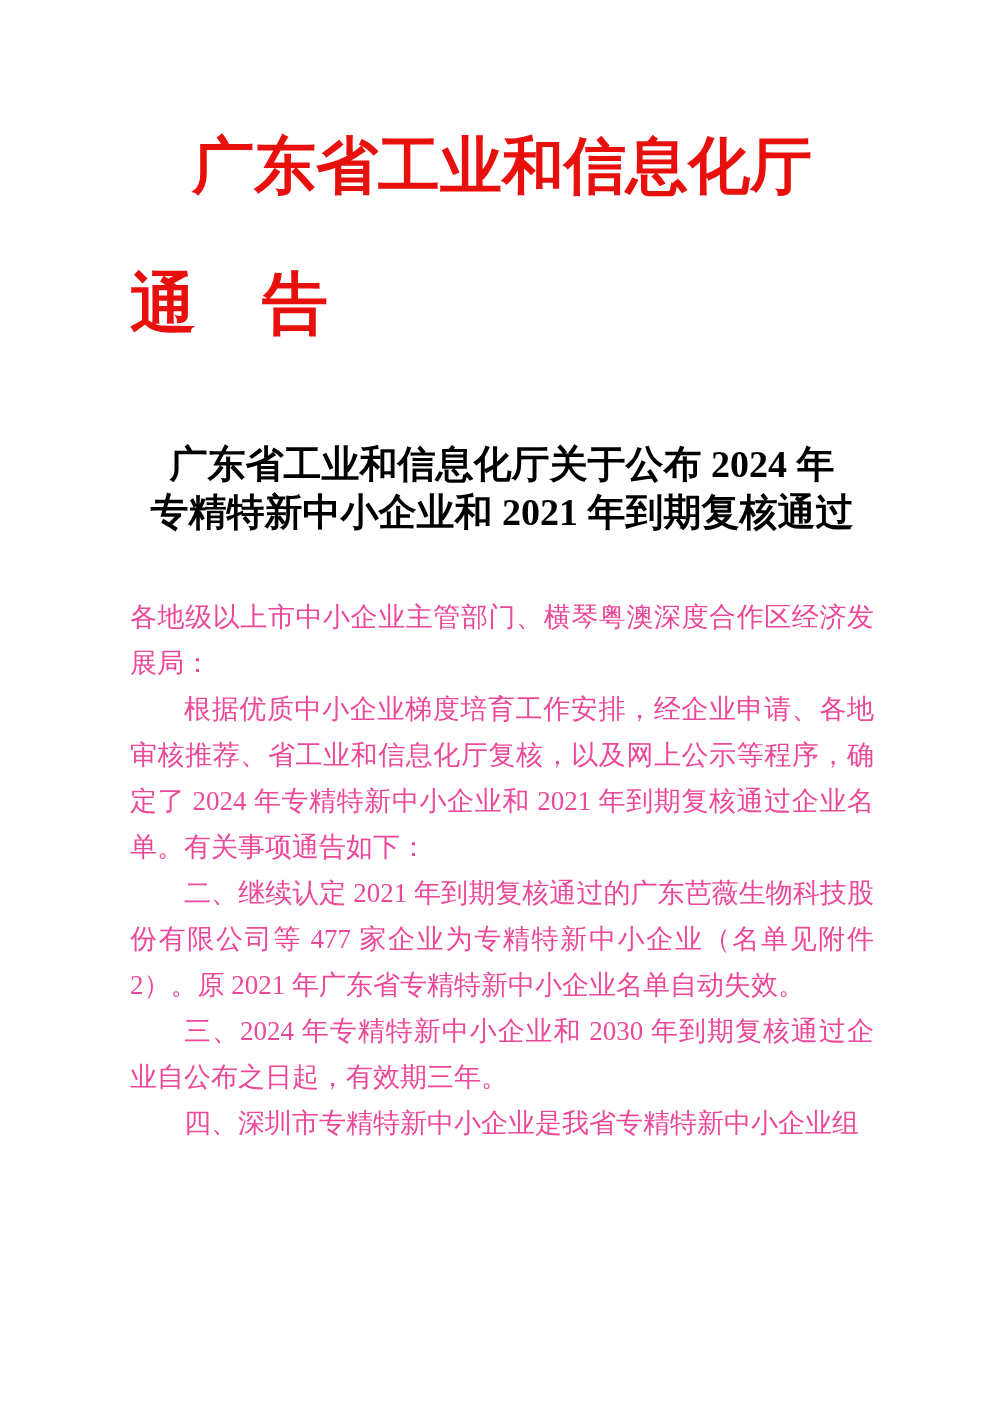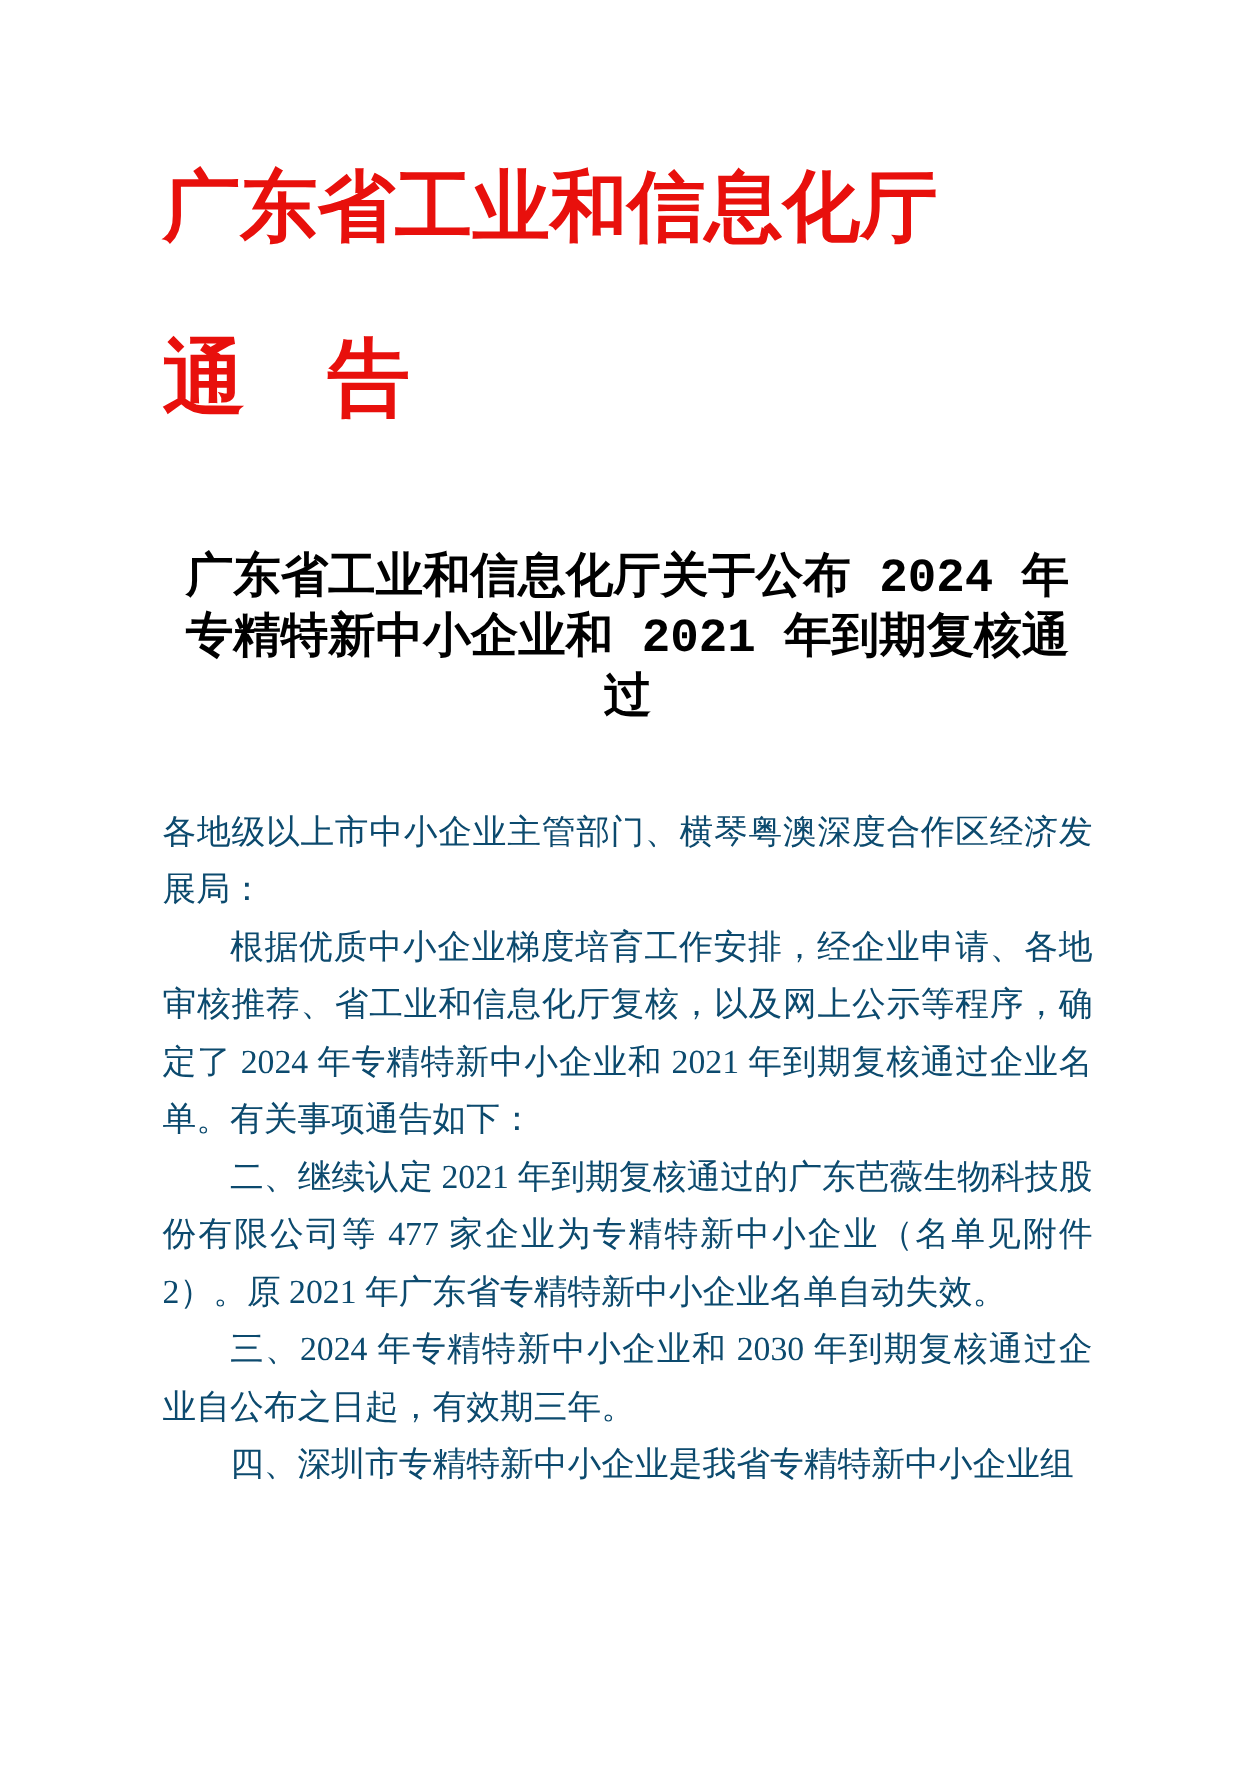--- a/index.html
+++ b/index.html
@@ -17,48 +17,48 @@
     padding: 130px 126px 0 130px;
     overflow: hidden;
     font-family: "Liberation Serif", "DejaVu Serif", serif;
     color: #1a1a1a;
   }
   .red { color: #e8100c; }
   .org-title {
     font-size: 62px;
     line-height: 72px;
     font-weight: bold;
-    text-align: left;
+    text-align: center;
     letter-spacing: 0px;
     white-space: nowrap;
   }
   .doc-type {
     margin-top: 62px;
     font-size: 66px;
     line-height: 80px;
     font-weight: bold;
     text-align: left;
     white-space: nowrap;
   }
   .notice-title {
     margin: 96px 0 0 0;
     font-size: 38px;
     line-height: 48px;
     font-weight: bold;
     text-align: center;
     color: #000000;
   }
-  .notice-title .tl { display: block; font-family: Liberation Mono, monospace; }
+  .notice-title .tl { display: block; }
   .body-text {
     margin-top: 58px;
     font-size: 27px;
     line-height: 46px;
     text-align: justify;
     text-justify: inter-ideograph;
-    color: #0c4a6e;
+    color: #ec4899;
   }
   .body-text p { margin: 0; padding: 0; }
   .para { text-indent: 2em; }
 </style>
 </head>
 <body>
 
 <div class="page">
 
   <div class="org-title red">广东省工业和信息化厅</div>

